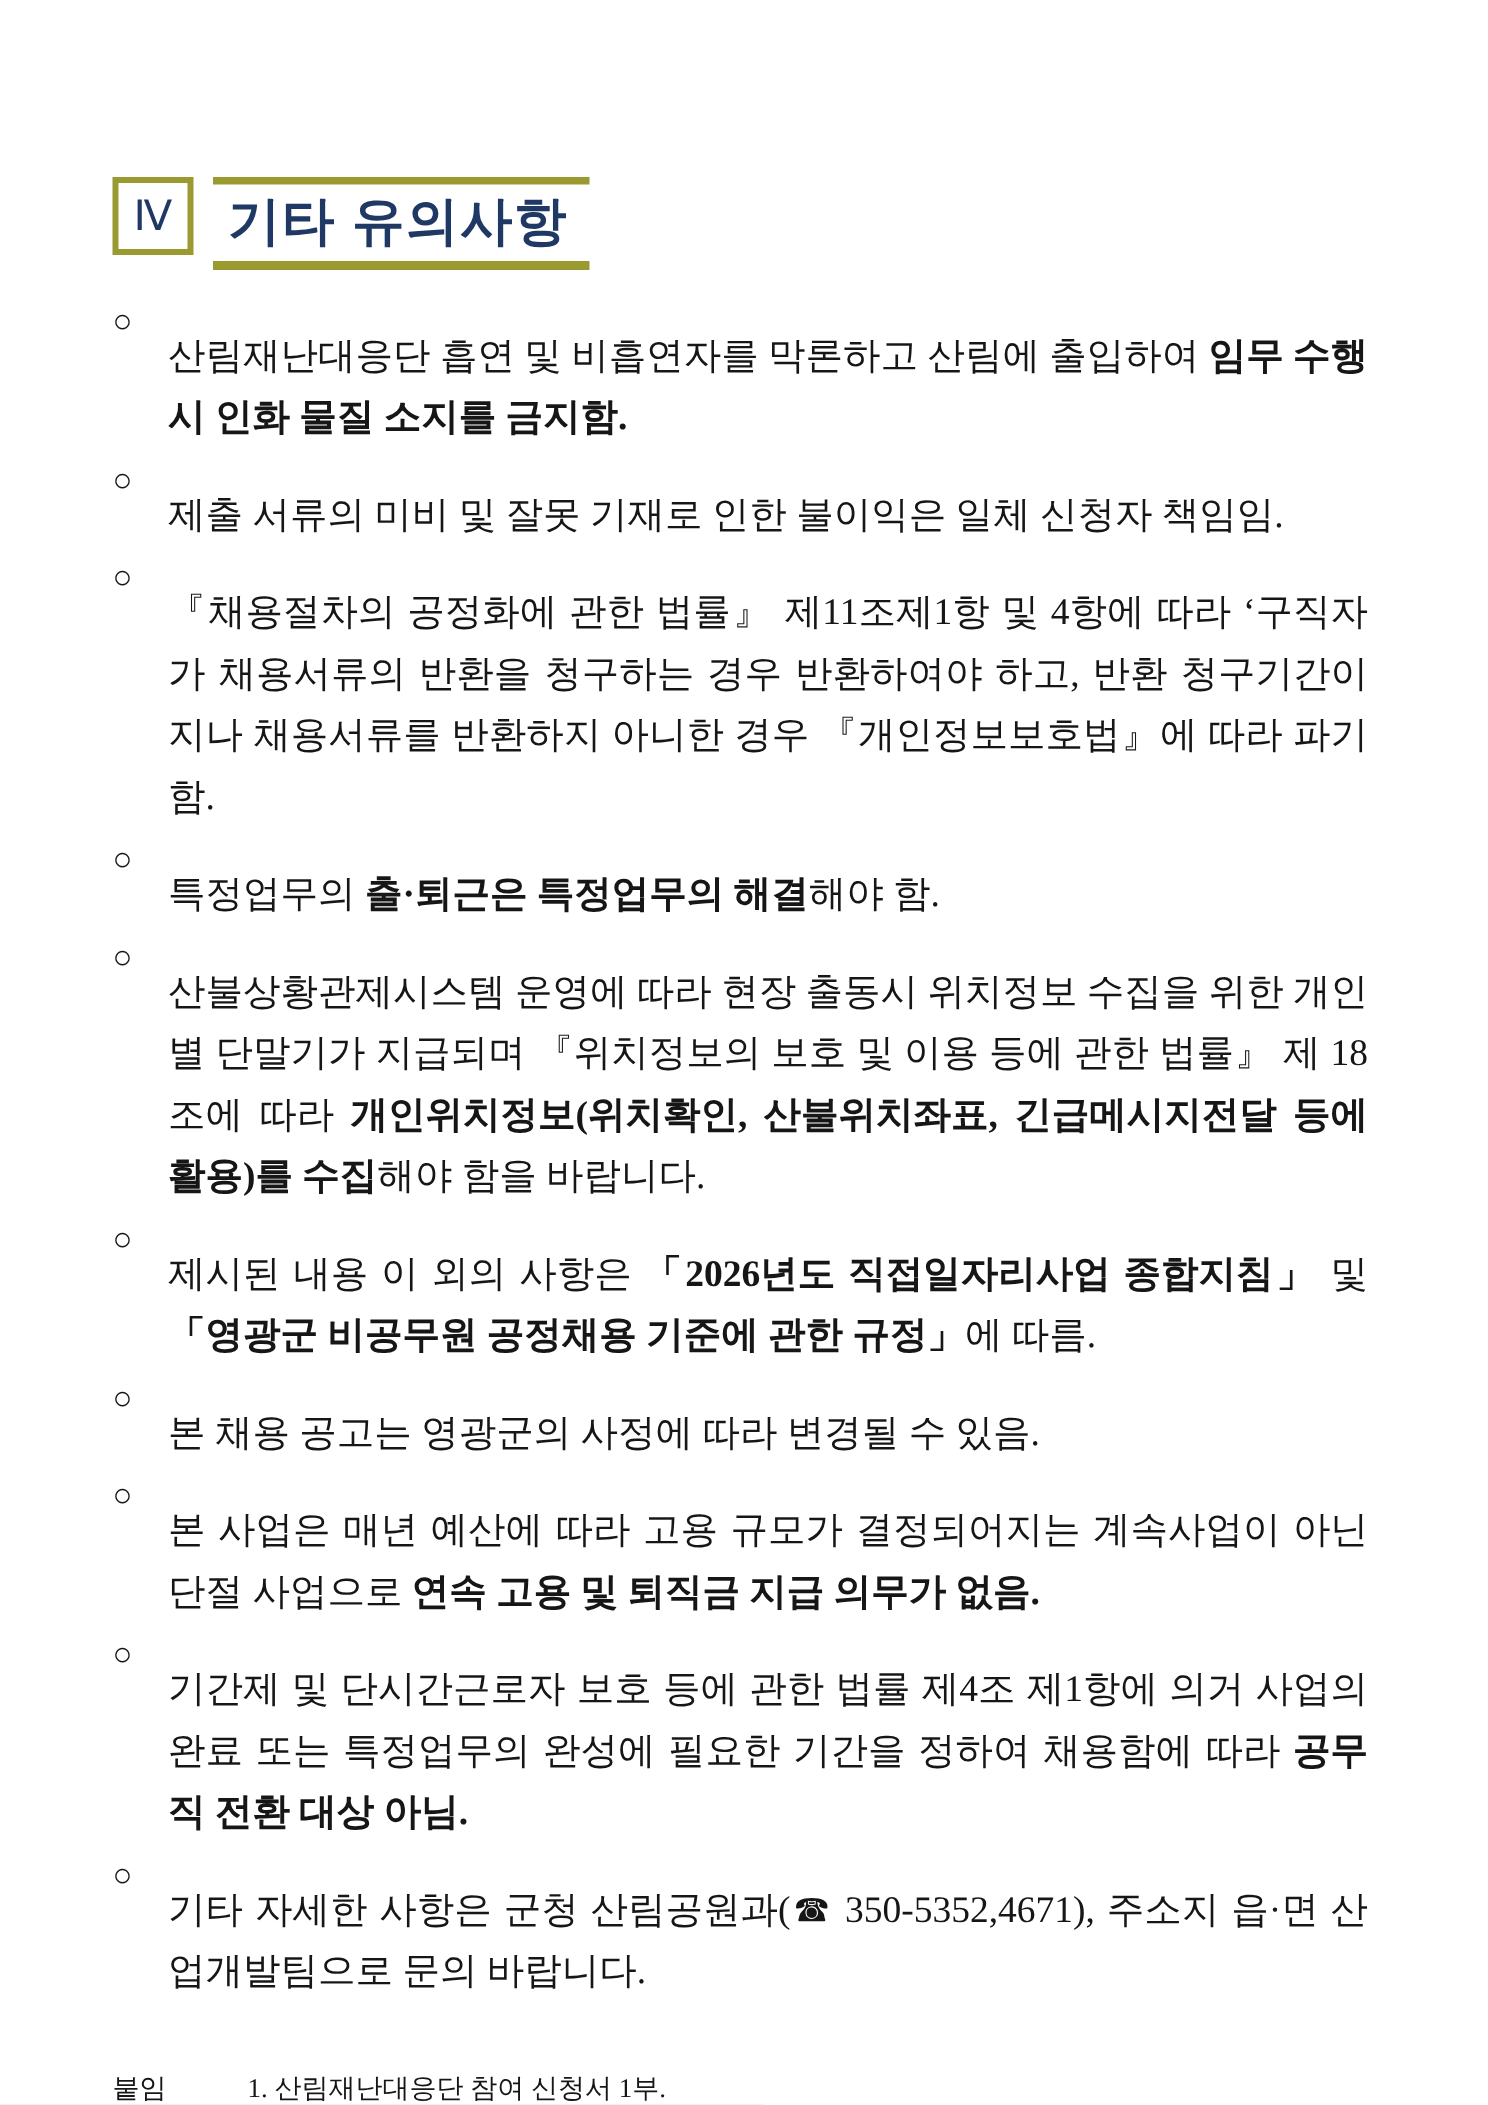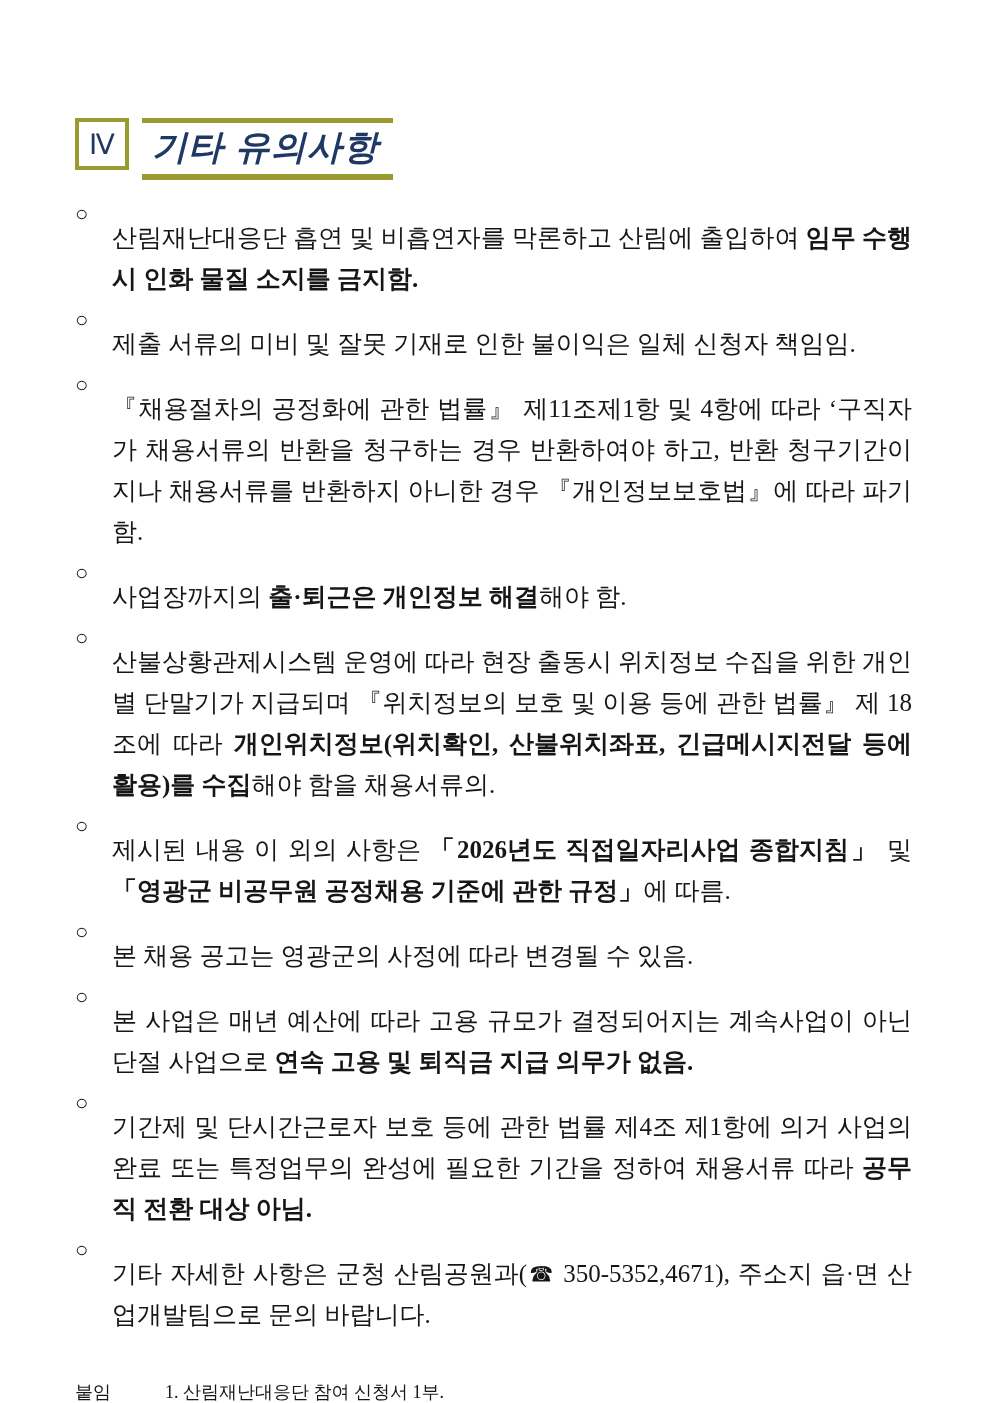--- a/index.html
+++ b/index.html
@@ -34,21 +34,20 @@
     color: var(--navy, #1f3864);
     font-family: "Liberation Serif", serif;
   }
   .title-block {
     flex: 0 0 auto;
     border-top: 5px solid var(--accent, #9a9a30);
     border-bottom: 6px solid var(--accent, #9a9a30);
     display: flex;
     align-items: flex-start;
     padding: 1px 14px 3px 10px;
-    font-style: italic;
   }
   .title {
     font-family: "Liberation Sans", "DejaVu Sans", sans-serif;
     font-weight: 800;
     font-size: 35px;
     letter-spacing: 1px;
     color: var(--navy, #1f3864);
     white-space: nowrap;
   }
   
@@ -104,41 +103,41 @@
       <div class="bullet">
         <span class="marker">○</span>
         <span class="content"><span>제출 서류의 미비 및 잘못 기재로 인한 불이익은 일체 신청자 책임임.</span></span>
       </div>
       <div class="bullet">
         <span class="marker">○</span>
         <span class="content"><span>『채용절차의 공정화에 관한 법률』 제11조제1항 및 4항에 따라 ‘구직자가 채용서류의 반환을 청구하는 경우 반환하여야 하고, 반환 청구기간이 지나 채용서류를 반환하지 아니한 경우 『개인정보보호법』에 따라 파기함.</span></span>
       </div>
       <div class="bullet">
         <span class="marker">○</span>
-        <span class="content"><span>사업장까지의 </span><b>출·퇴근은 개인정보 해결</b><span>해야 함.</span></span>
+        <span class="content"><span>특정업무의 </span><b>출·퇴근은 특정업무의 해결</b><span>해야 함.</span></span>
       </div>
       <div class="bullet">
         <span class="marker">○</span>
-        <span class="content"><span>산불상황관제시스템 운영에 따라 현장 출동시 위치정보 수집을 위한 개인별 단말기가 지급되며 『위치정보의 보호 및 이용 등에 관한 법률』 제 18조에 따라 </span><b>개인위치정보(위치확인, 산불위치좌표, 긴급메시지전달 등에 활용)를 수집</b><span>해야 함을 채용서류의.</span></span>
+        <span class="content"><span>산불상황관제시스템 운영에 따라 현장 출동시 위치정보 수집을 위한 개인별 단말기가 지급되며 『위치정보의 보호 및 이용 등에 관한 법률』 제 18조에 따라 </span><b>개인위치정보(위치확인, 산불위치좌표, 긴급메시지전달 등에 활용)를 수집</b><span>해야 함을 바랍니다.</span></span>
       </div>
       <div class="bullet">
         <span class="marker">○</span>
         <span class="content"><span>제시된 내용 이 외의 사항은 </span><b>「2026년도 직접일자리사업 종합지침」</b><span> 및 </span><b>「영광군 비공무원 공정채용 기준에 관한 규정」</b><span>에 따름.</span></span>
       </div>
       <div class="bullet">
         <span class="marker">○</span>
         <span class="content"><span>본 채용 공고는 영광군의 사정에 따라 변경될 수 있음.</span></span>
       </div>
       <div class="bullet">
         <span class="marker">○</span>
         <span class="content"><span>본 사업은 매년 예산에 따라 고용 규모가 결정되어지는 계속사업이 아닌 단절 사업으로 </span><b>연속 고용 및 퇴직금 지급 의무가 없음.</b></span>
       </div>
       <div class="bullet">
         <span class="marker">○</span>
-        <span class="content"><span>기간제 및 단시간근로자 보호 등에 관한 법률 제4조 제1항에 의거 사업의 완료 또는 특정업무의 완성에 필요한 기간을 정하여 채용서류 따라 </span><b>공무직 전환 대상 아님.</b></span>
+        <span class="content"><span>기간제 및 단시간근로자 보호 등에 관한 법률 제4조 제1항에 의거 사업의 완료 또는 특정업무의 완성에 필요한 기간을 정하여 채용함에 따라 </span><b>공무직 전환 대상 아님.</b></span>
       </div>
       <div class="bullet">
         <span class="marker">○</span>
         <span class="content"><span>기타 자세한 사항은 군청 산림공원과(</span><span>☎</span><span> 350-5352,4671), 주소지 읍·면 산업개발팀으로 문의 바랍니다.</span></span>
       </div>
     </div>
 
   <div class="attach">
     <div class="attach-label">붙임</div>
     <div class="attach-items">

